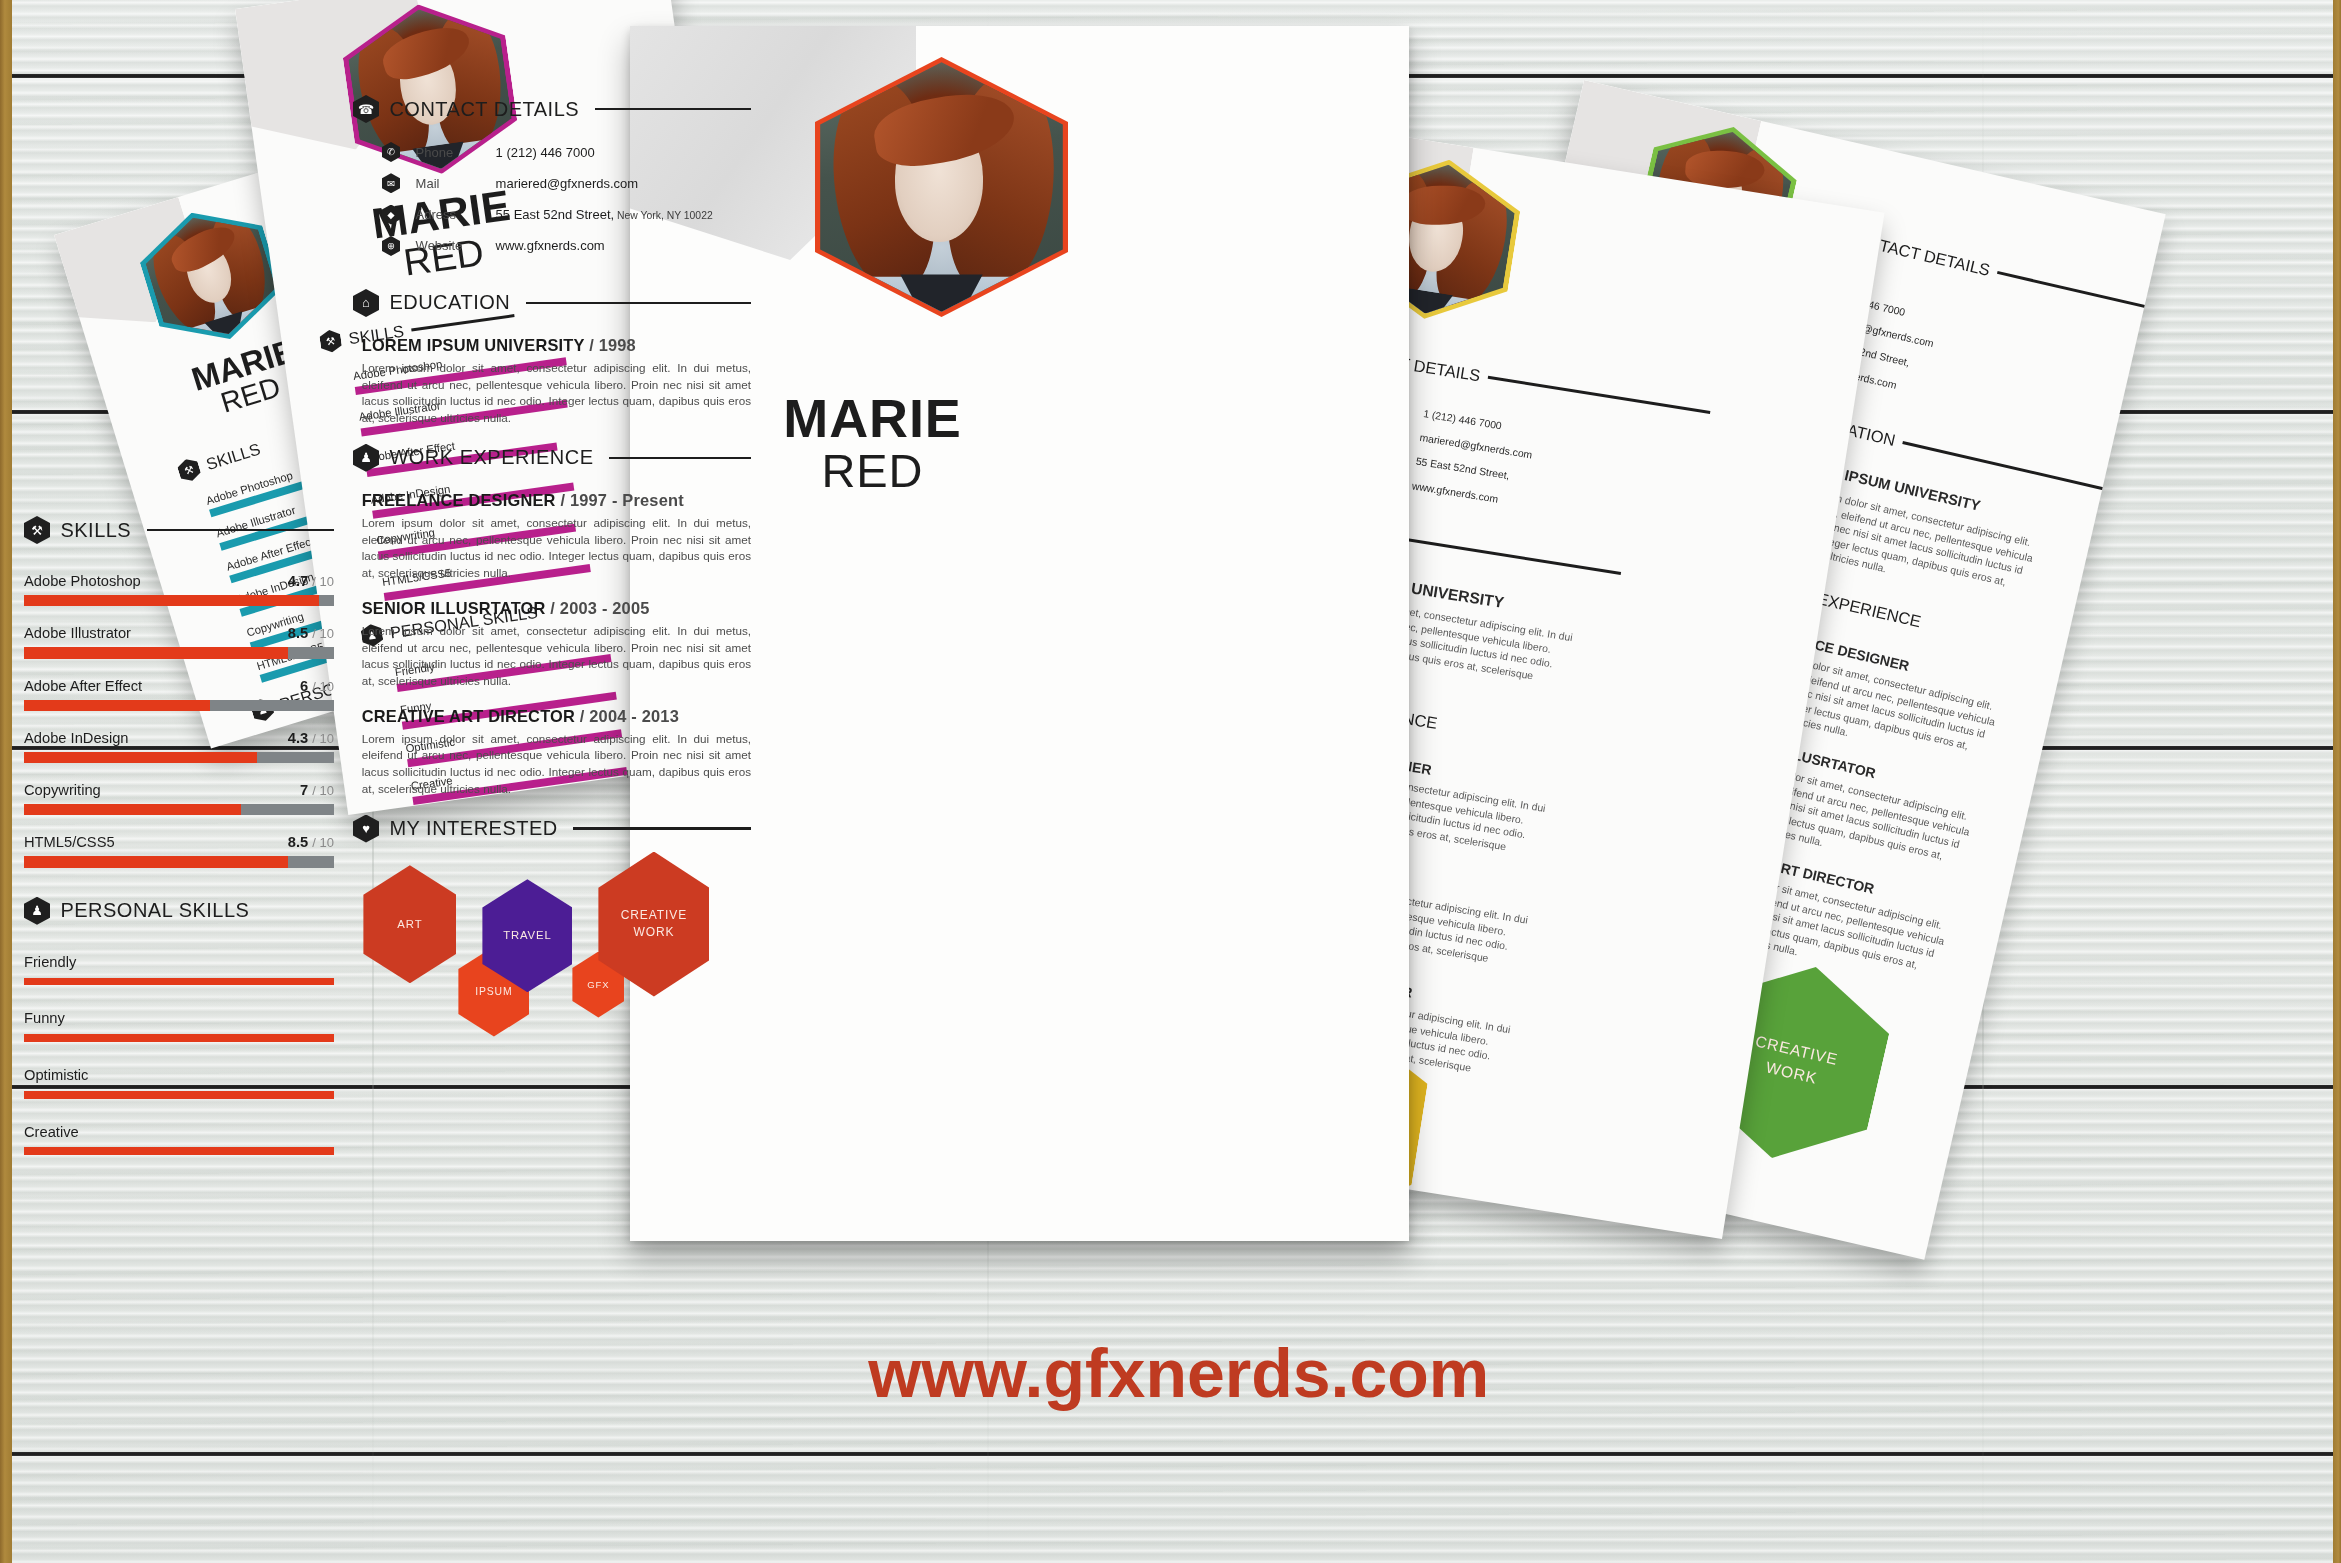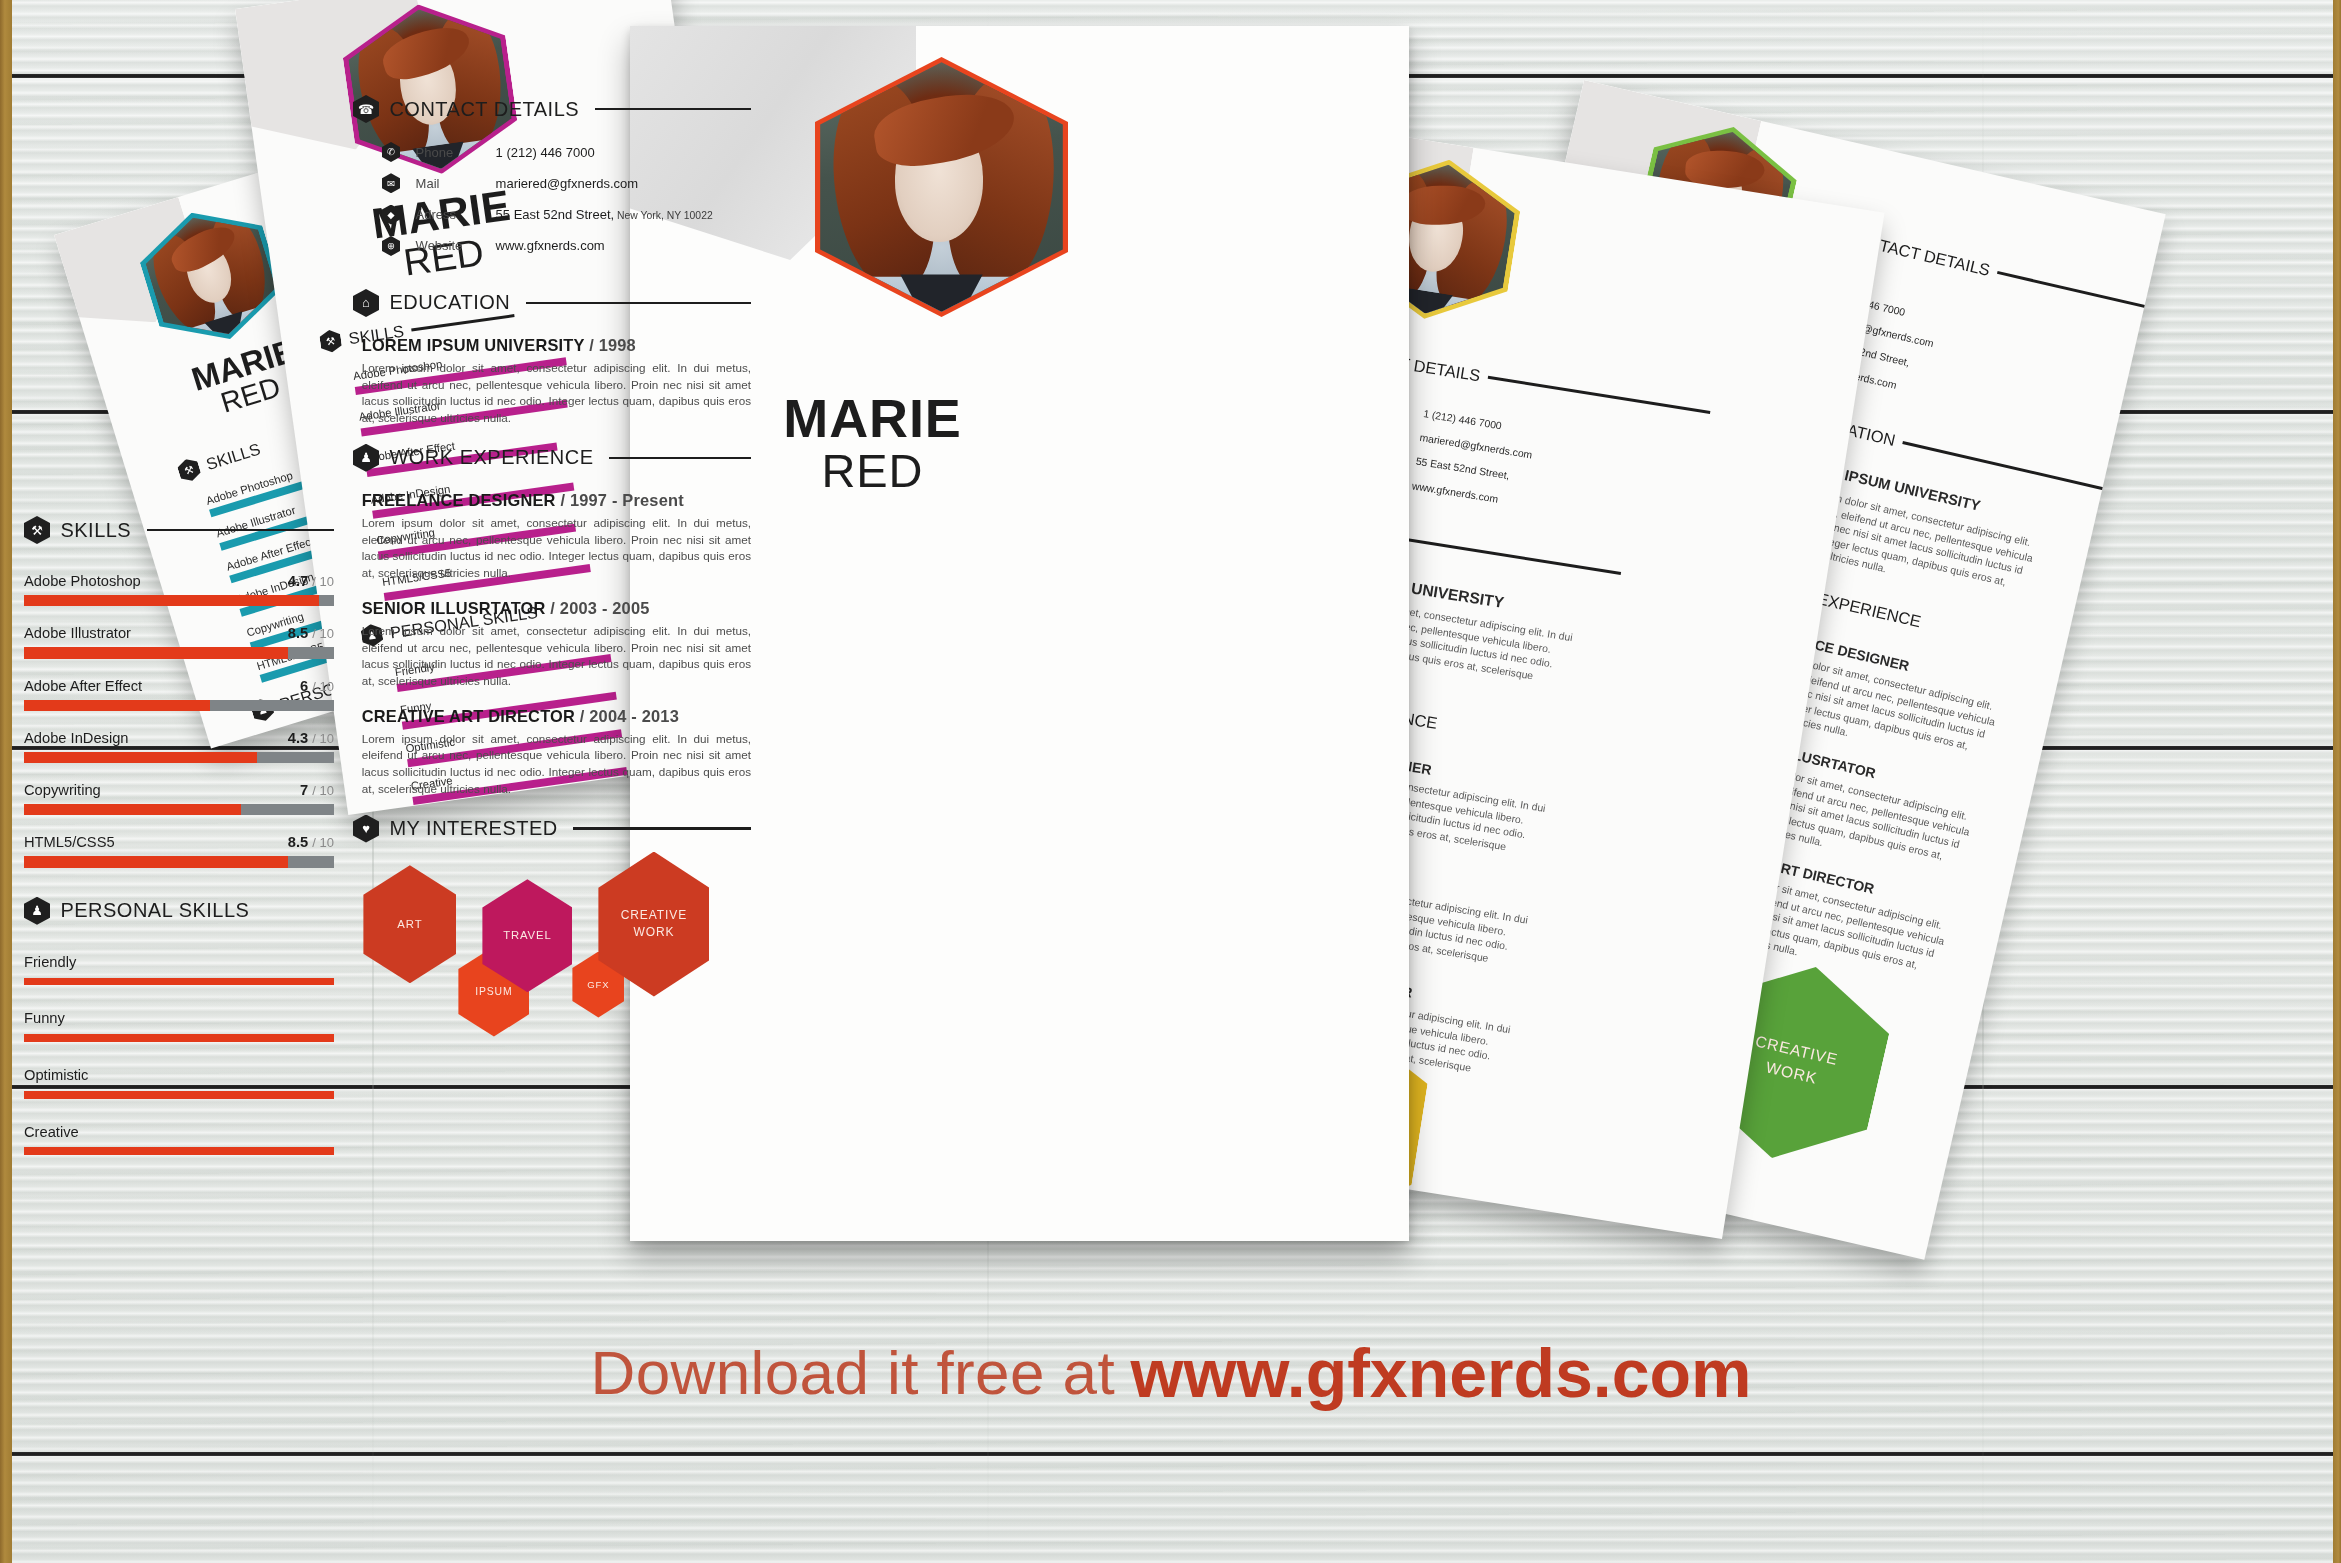--- a/index.html
+++ b/index.html
@@ -597,30 +597,29 @@
     <div class="rule"></div>
   </div>
 
   <div id="interests">
     <div class="hx" style="left:0px;  top:1.7px;  width:93px; height:118px; background:#cc3b22; font-size:11.3px">
       <span>ART</span>
     </div>
     <div class="hx" style="left:95px; top:83px; width:71px;  height:90px; background:#e8441e; font-size:10.4px">
       <span>IPSUM</span>
     </div>
-    <div class="hx" style="left:119px; top:15.6px; width:90px; height:113px; background:#be185d; font-size:11.3px">
+    <div class="hx" style="left:119px; top:15.6px; width:90px; height:113px; background:#4c1d95; font-size:11.3px">
       <span>TRAVEL</span>
     </div>
     <div class="hx" style="left:209px; top:88px;width:52px;  height:66px;  background:#e8441e; font-size:9.5px">
       <span>GFX</span>
     </div>
     <div class="hx" style="left:235px; top:-12px;width:111px; height:145px; background:#cc3b22; font-size:12px; flex-direction:column">
       <span>CREATIVE</span>
       <span>WORK</span>
     </div>
   </div>
 </div>
 
 <div id="footer">
-  <span class="d1">Download it free at</span>
   <span class="d2">www.gfxnerds.com</span>
 </div>
 
 
 </body></html>

